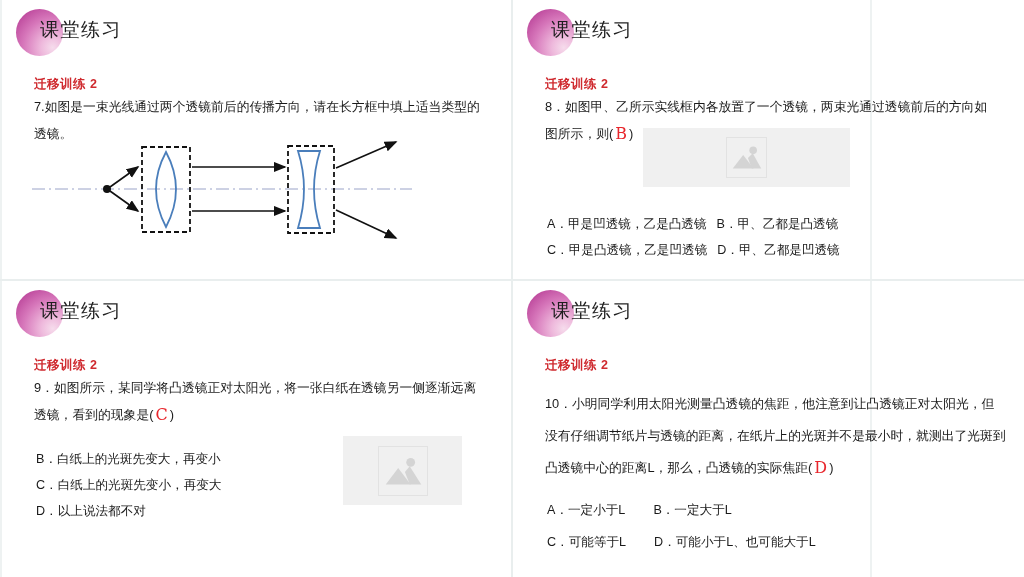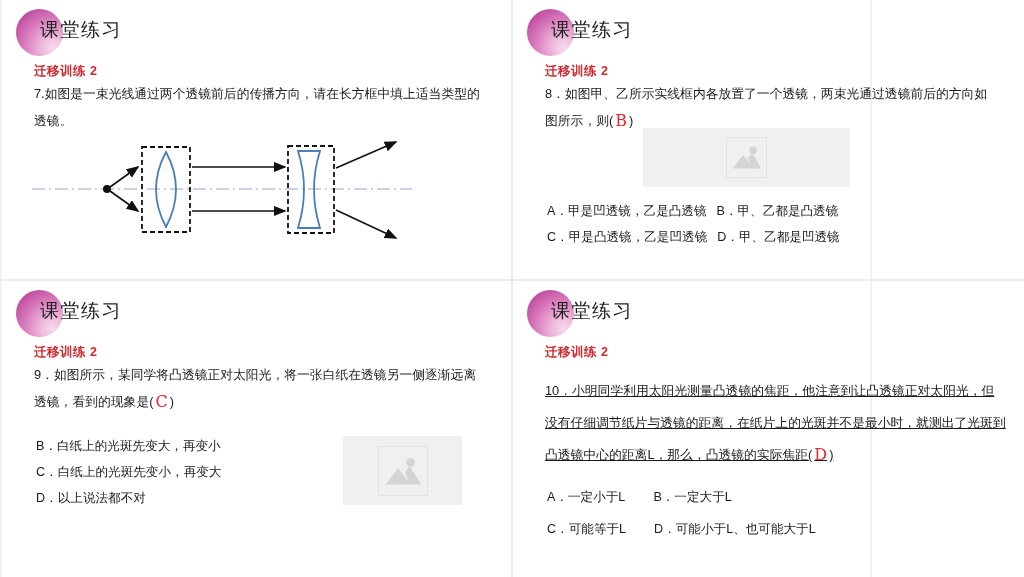--- a/index.html
+++ b/index.html
@@ -75,21 +75,21 @@
     position: absolute;
     left: 38px;
     top: 17px;
     font-size: 19px;
     letter-spacing: 1.5px;
     color: #1d1d1d;
     font-family: "DejaVu Sans", "Liberation Sans", sans-serif;
   }
   .subtitle {
     margin-left: 32px;
-    margin-top: 5px;
+    margin-top: 18px;
     font-size: 12.5px;
     font-weight: bold;
     color: #cf2a2f;
     letter-spacing: 0.5px;
   }
   .body-text {
     margin: 0 30px 0 32px;
     font-size: 12.8px;
     line-height: 27px;
     color: #1a1a1a;
@@ -243,21 +243,21 @@
       </svg>
     </span>
   </div>
 
   <div class="panel p4">
     <div class="panel-header">
       <div class="header-circle"></div>
       <div class="header-title">课堂练习</div>
     </div>
     <div class="subtitle">迁移训练 2</div>
-    <div class="body-text" style="margin-right:16px; margin-top:14px; line-height:32px;text-decoration:underline;">
+    <div class="body-text" style="margin-right:16px; margin-top:14px; line-height:32px;">
       <span>10．小明同学利用太阳光测量凸透镜的焦距，他注意到让凸透镜正对太阳光，但没有仔细调节纸片与透镜的距离，在纸片上的光斑并不是最小时，就测出了光斑到凸透镜中心的距离L，那么，凸透镜的实际焦距(</span><span class="ans-letter">D</span><span>)</span>
     </div>
     <div class="options" style="margin-top:10px; line-height:32px;">
       <div class="opt-row">
         <span>A．一定小于L</span><span class="opt-gap-wide"></span><span>B．一定大于L</span>
       </div>
       <div class="opt-row">
         <span>C．可能等于L</span><span class="opt-gap-wide"></span><span>D．可能小于L、也可能大于L</span>
       </div>
     </div>

